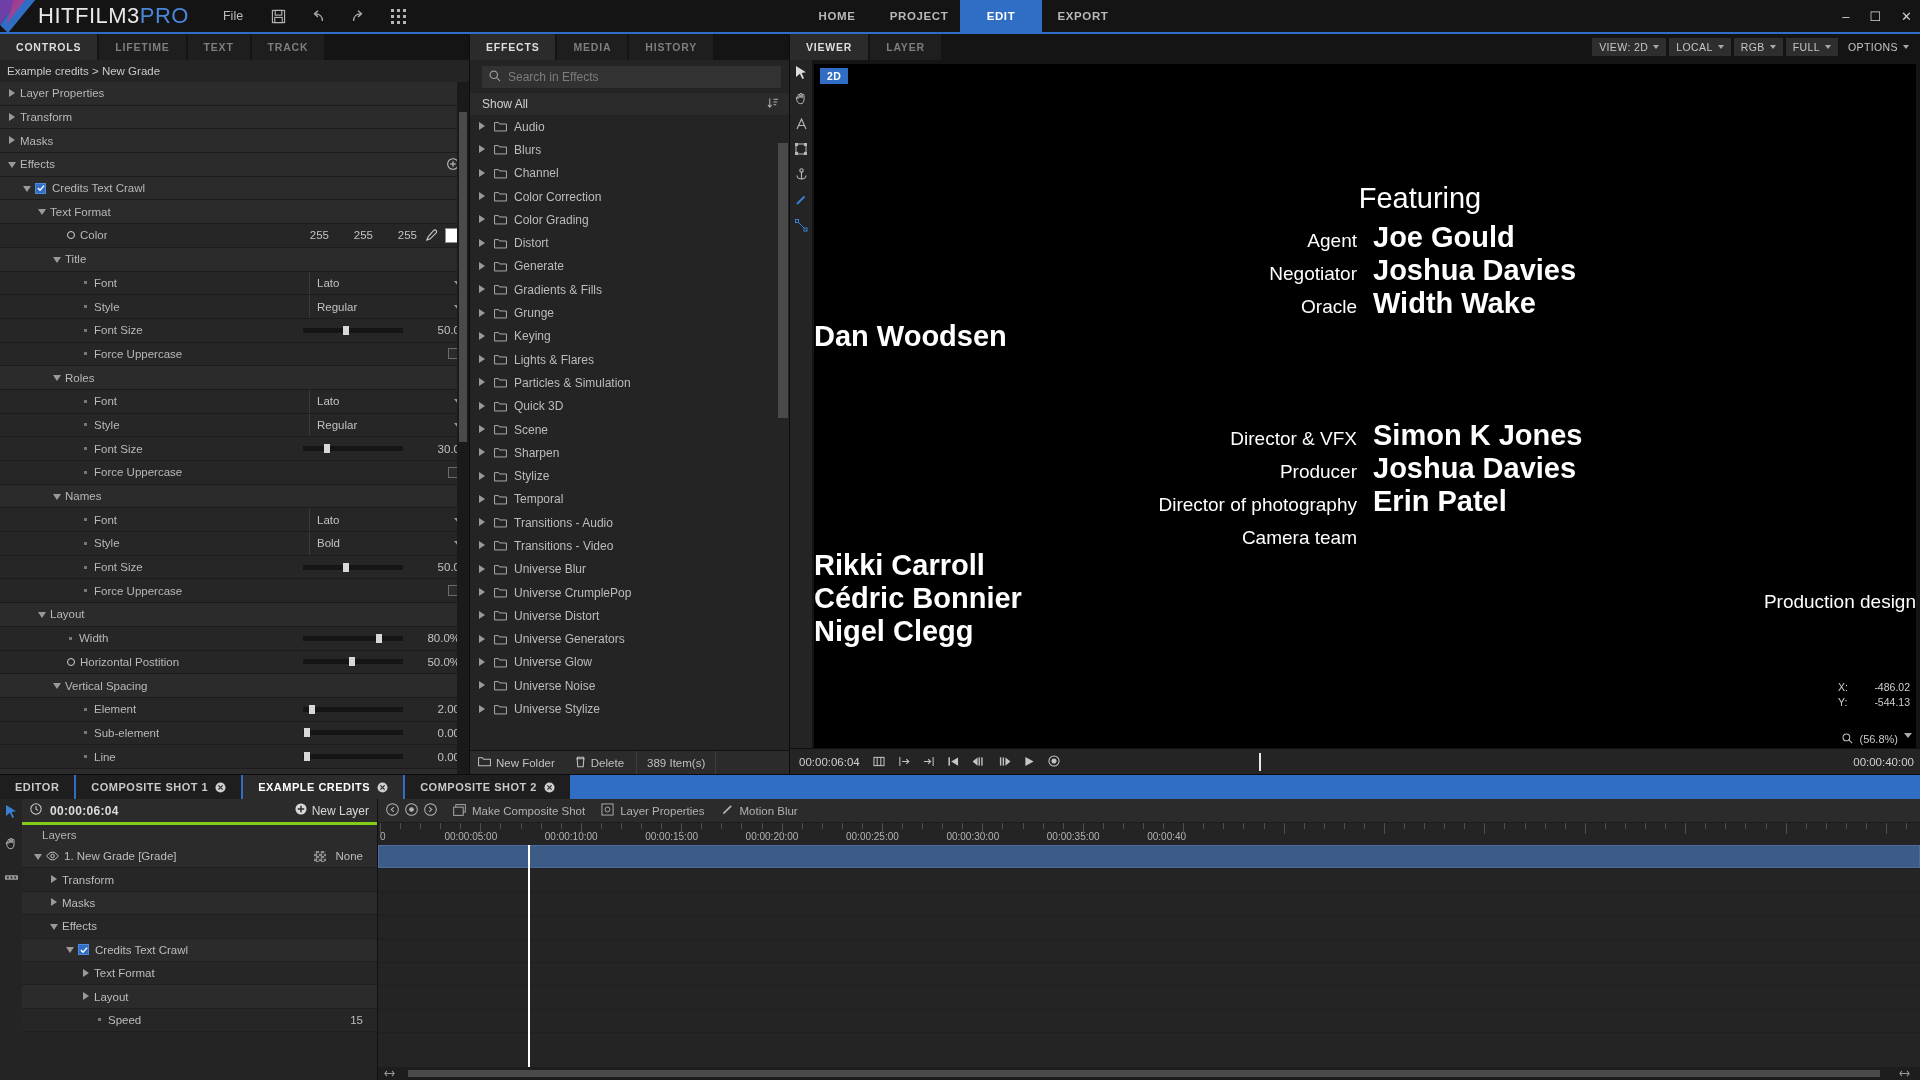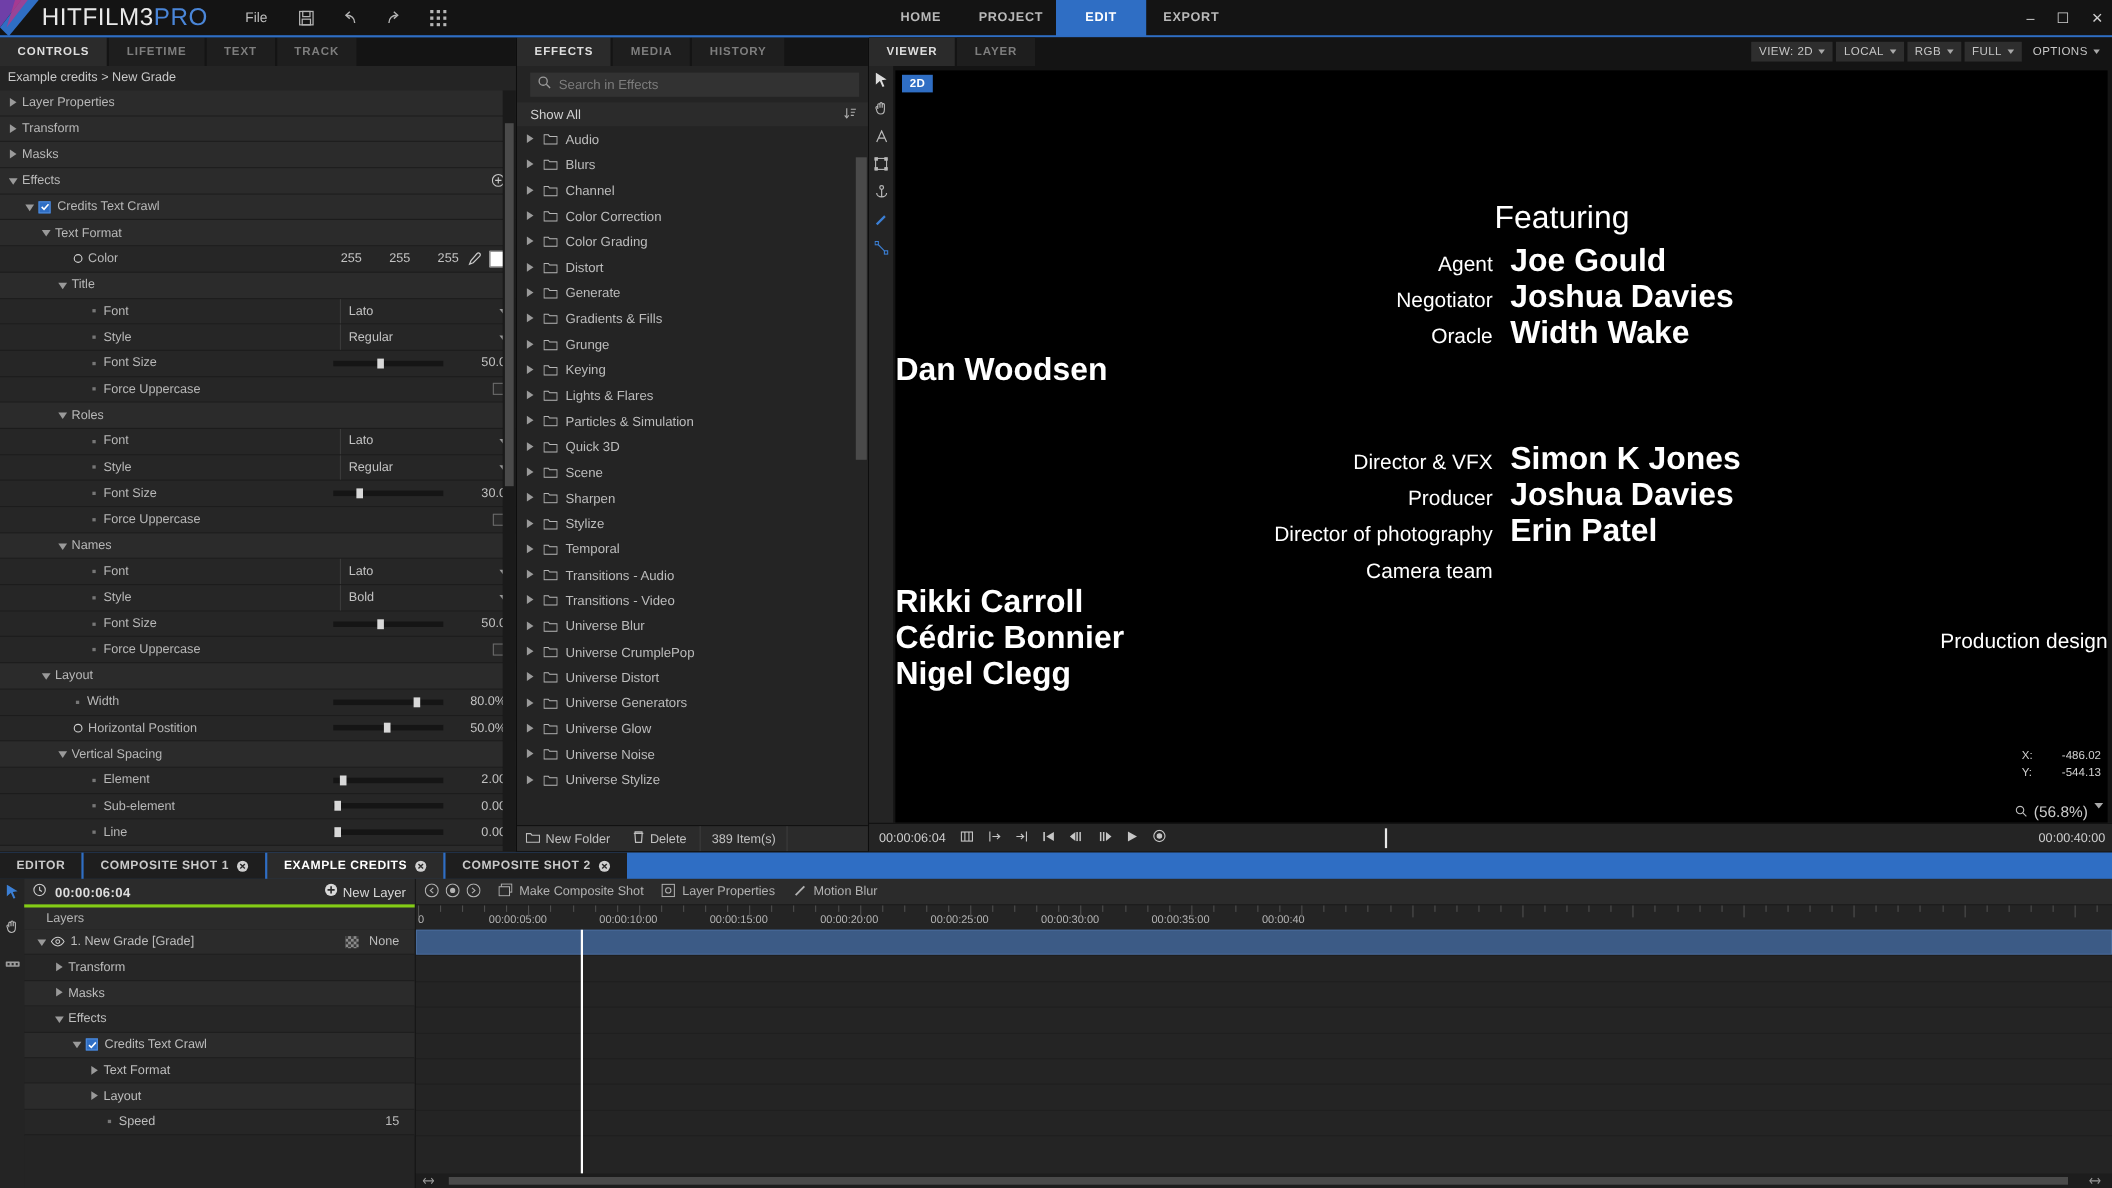--- a/index.html
+++ b/index.html
@@ -143,21 +143,21 @@
     padding: 2px 7px; font-weight: 600; letter-spacing: .3px; z-index: 5;
   }
   .credits { position: absolute; left: 0; right: 0; top: 118px; color: #fff; }
   .cred-title { text-align: center; font-size: 29px; font-weight: 400; padding-left: 110px; }
   .cred-grid { display: grid; grid-template-columns: 1fr 1fr; column-gap: 16px; }
   .cred-role { text-align: right; font-size: 19px; font-weight: 400; padding-top: 9px; }
   .cred-name { text-align: left; font-size: 29px; font-weight: 700; }
   .xy-readout { position: absolute; right: 10px; bottom: 38px; font-size: 10.5px; color: #d0d0d0; line-height: 15px; }
   .xy-readout b { font-weight: 400; display: inline-block; width: 16px;}
   .xy-readout span { display: inline-block; width: 56px; text-align: right; }
-  .vzoom { position: absolute; right: 8px; bottom: 2px; display: flex; align-items: flex-start; gap: 6px; font-size: 14px; color: #cacaca;}
+  .vzoom { position: absolute; right: 8px; bottom: 2px; display: flex; align-items: flex-start; gap: 6px; font-size: 11px; color: #cacaca;}
   .vbottom { height: 26px; background: #242424; display: flex; align-items: center; position: relative; border-top: 1px solid #111;}
   .tc { font-size: 11.5px; color: #cfcfcf; padding: 0 9px; font-family: "Liberation Sans", sans-serif;}
   .transport { display: flex; align-items: center; gap: 13px; color: #c6c6c6; margin-left: 4px;}
   .scrub { position: absolute; left: 355px; right: 100px; height: 20px; }
   .scrub .ph { position: absolute; top: 1px; width: 2px; height: 18px; background: #e8e8e8; left: 114px;}
   .tc-right { position: absolute; right: 6px; font-size: 11.5px; color: #cfcfcf; }
 
   
   .timeline { height: 306px; flex: 0 0 306px; display: flex; flex-direction: column; background: #242424; border-top: 1px solid #0d0d0d;}
   .tl-tabs { height: 24px; display: flex; background: #2f6ec4; }
@@ -914,21 +914,21 @@
               <div class="cred-title">Featuring</div>
               <div class="cred-grid" style="margin-top:6px;" id="cred-block1">
                   <div class="cred-role">Agent</div>
                   <div class="cred-name">Joe Gould</div>
                   <div class="cred-role">Negotiator</div>
                   <div class="cred-name">Joshua Davies</div>
                   <div class="cred-role">Oracle</div>
                   <div class="cred-name">Width Wake</div>
                   <div class="cred-name">Dan Woodsen</div>
                 </div>
-              <div class="cred-grid" style="margin-top:48px;" id="cred-block2">
+              <div class="cred-grid" style="margin-top:66px;" id="cred-block2">
                   <div class="cred-role">Director &amp; VFX</div>
                   <div class="cred-name">Simon K Jones</div>
                   <div class="cred-role">Producer</div>
                   <div class="cred-name">Joshua Davies</div>
                   <div class="cred-role">Director of photography</div>
                   <div class="cred-name">Erin Patel</div>
                   <div class="cred-role">Camera team</div>
                   <div class="cred-role"></div>
                   <div class="cred-name">Rikki Carroll</div>
                   <div class="cred-role"></div>

